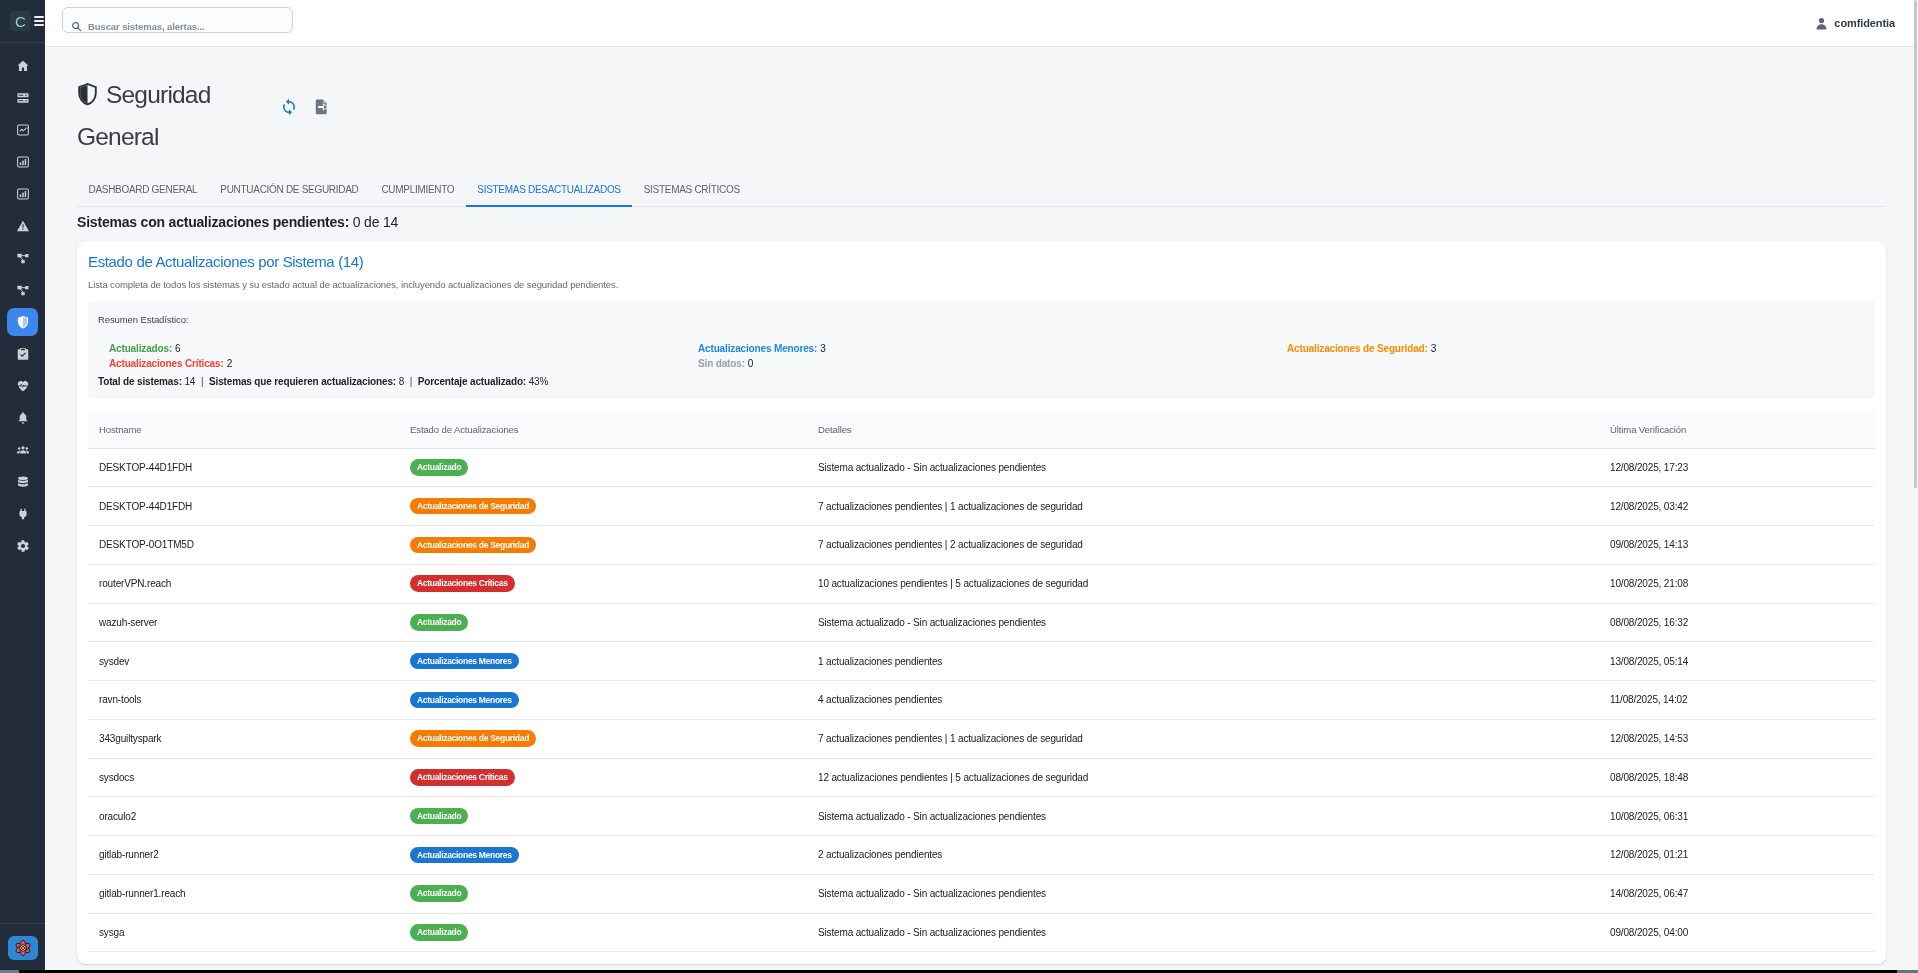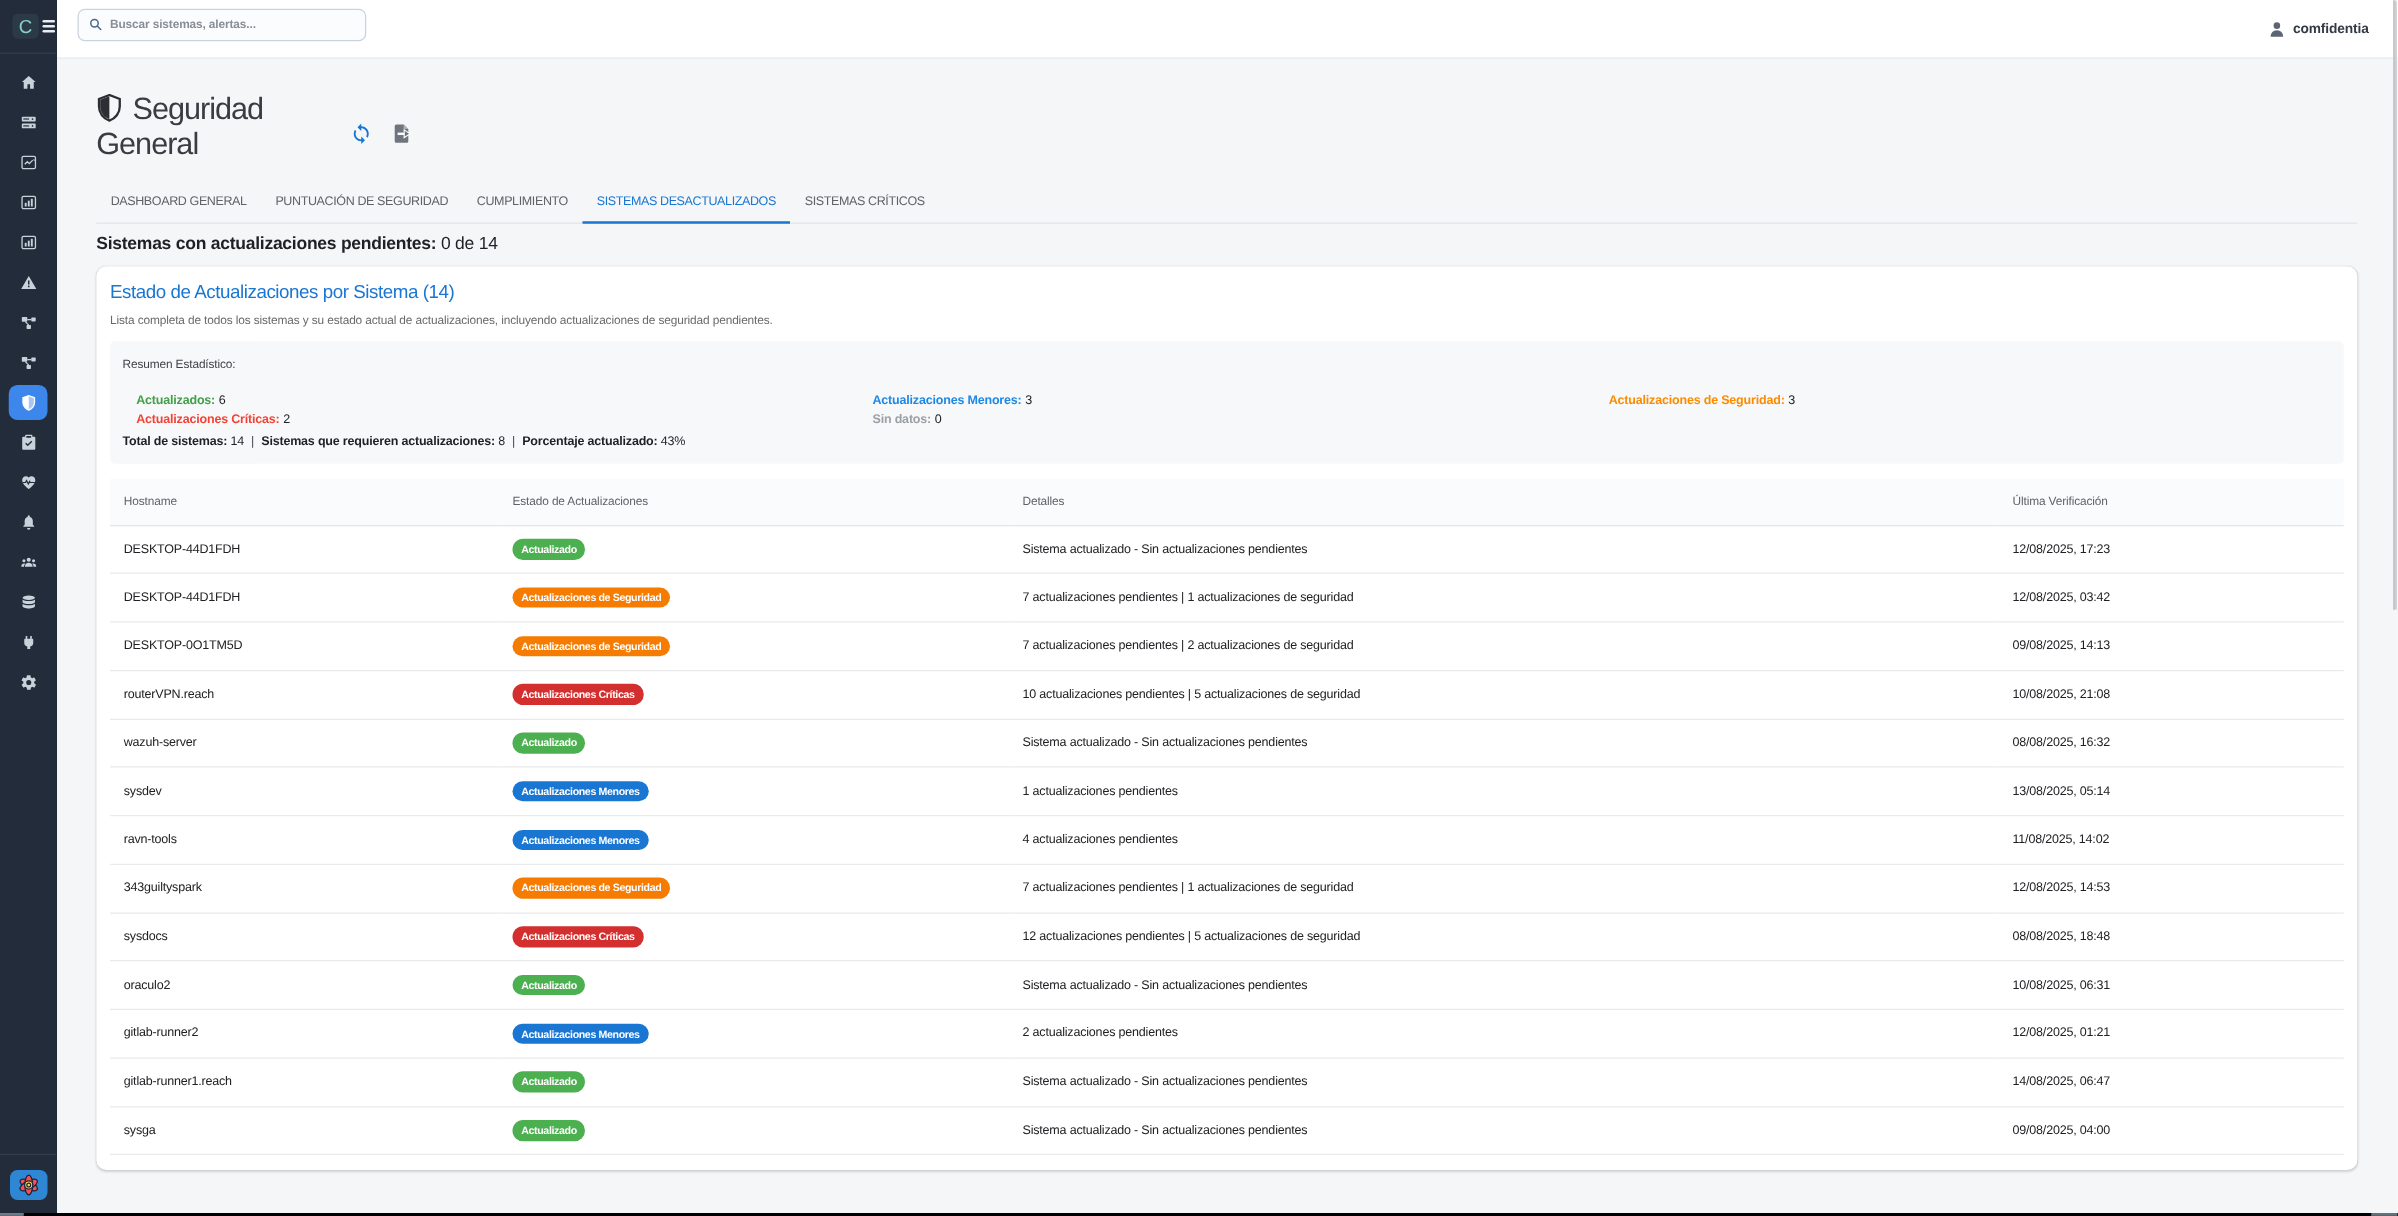--- a/index.html
+++ b/index.html
@@ -15,31 +15,31 @@
   .sb-item { width:45px; height:32px; display:flex; align-items:center; justify-content:center; color:#c9d1da; cursor:pointer; position:relative; }
   .sb-item svg { width:14px; height:14px; display:block; }
   .sb-item.active { color:#fff; }
   .sb-item.active::before { content:""; position:absolute; left:7px; top:2px; width:31px; height:28px; border-radius:7px; background:var(--sidebar-active); }
   .sb-item.active svg { position:relative; }
   .sb-bottom { flex:none; border-top:1px solid #323e4d; padding:12px 0 0 8px; height:50px; }
   .rq-logo { width:30px; height:24px; border-radius:6px; background:#2f86d2; display:flex; align-items:center; justify-content:center; cursor:pointer; }
   .rq-logo svg { width:22px; height:20px; }
   
   .topbar { position:fixed; left:45px; right:0; top:0; height:47px; background:#fff; border-bottom:1px solid #e4e7ea; z-index:20; display:flex; align-items:center; }
-  .search { margin-left:17px; margin-top:-6.9px; width:231px; height:26px; border:1px solid #c9d3e0; border-radius:6px; background:#fbfcfd; display:flex; align-items:center; padding:0 8px; gap:6px; }
+  .search { margin-left:17px; margin-top:-6.9px; width:231px; height:26px; border:1px solid #c9d3e0; border-radius:6px; background:#fbfcfd; display:flex; align-items:flex-end; padding:0 8px; gap:6px; }
   .search svg { width:11px; height:11px; color:#47688c; flex:none; }
   .search input { border:none; outline:none; background:transparent; font-family:inherit; font-size:9.5px; font-weight:bold; color:#3c4652; width:100%; letter-spacing:-0.1px; }
   .search input::placeholder { color:#878e97; opacity:1; }
   .user { margin-left:auto; margin-right:23px; display:flex; align-items:center; gap:5px; cursor:pointer; }
   .user svg { width:15px; height:15px; color:#5c6572; }
   .user span { font-size:11px; font-weight:bold; color:#333b47; letter-spacing:-0.1px; }
   
   .main { position:absolute; left:45px; top:47px; right:0; bottom:0; padding:0 32px; background:#f4f6f8; }
   .page-header { display:flex; margin-top:27px; }
-  h1.page-title { width:203px; font-size:24.5px; line-height:28px; font-weight:400; color:#393d41; letter-spacing:-0.8px; }
+  h1.page-title { width:203px; font-size:24.5px; line-height:42px; font-weight:400; color:#393d41; letter-spacing:-0.8px; }
   .title-shield { width:21px; height:23px; margin-right:8px; vertical-align:-3px; color:#2b2f33; }
   .title-actions { display:flex; gap:15px; align-items:center; margin-top:24px; height:18px; }
   .icon-btn { border:none; background:none; padding:0; cursor:pointer; display:flex; }
   .icon-btn svg { width:18px; height:18px; }
   .icon-btn.refresh { color:var(--accent); }
   .icon-btn.export { color:#6e757c; }
   
   .tabs { display:flex; margin-top:14px; border-bottom:1px solid #e1e4e8; height:35px; }
   .tab { padding:0 11.5px; display:flex; align-items:center; font-size:10px; font-weight:normal; letter-spacing:-0.3px; color:#5f6368; text-transform:uppercase; cursor:pointer; position:relative; white-space:nowrap; }
   .tab.active { color:var(--accent); }

